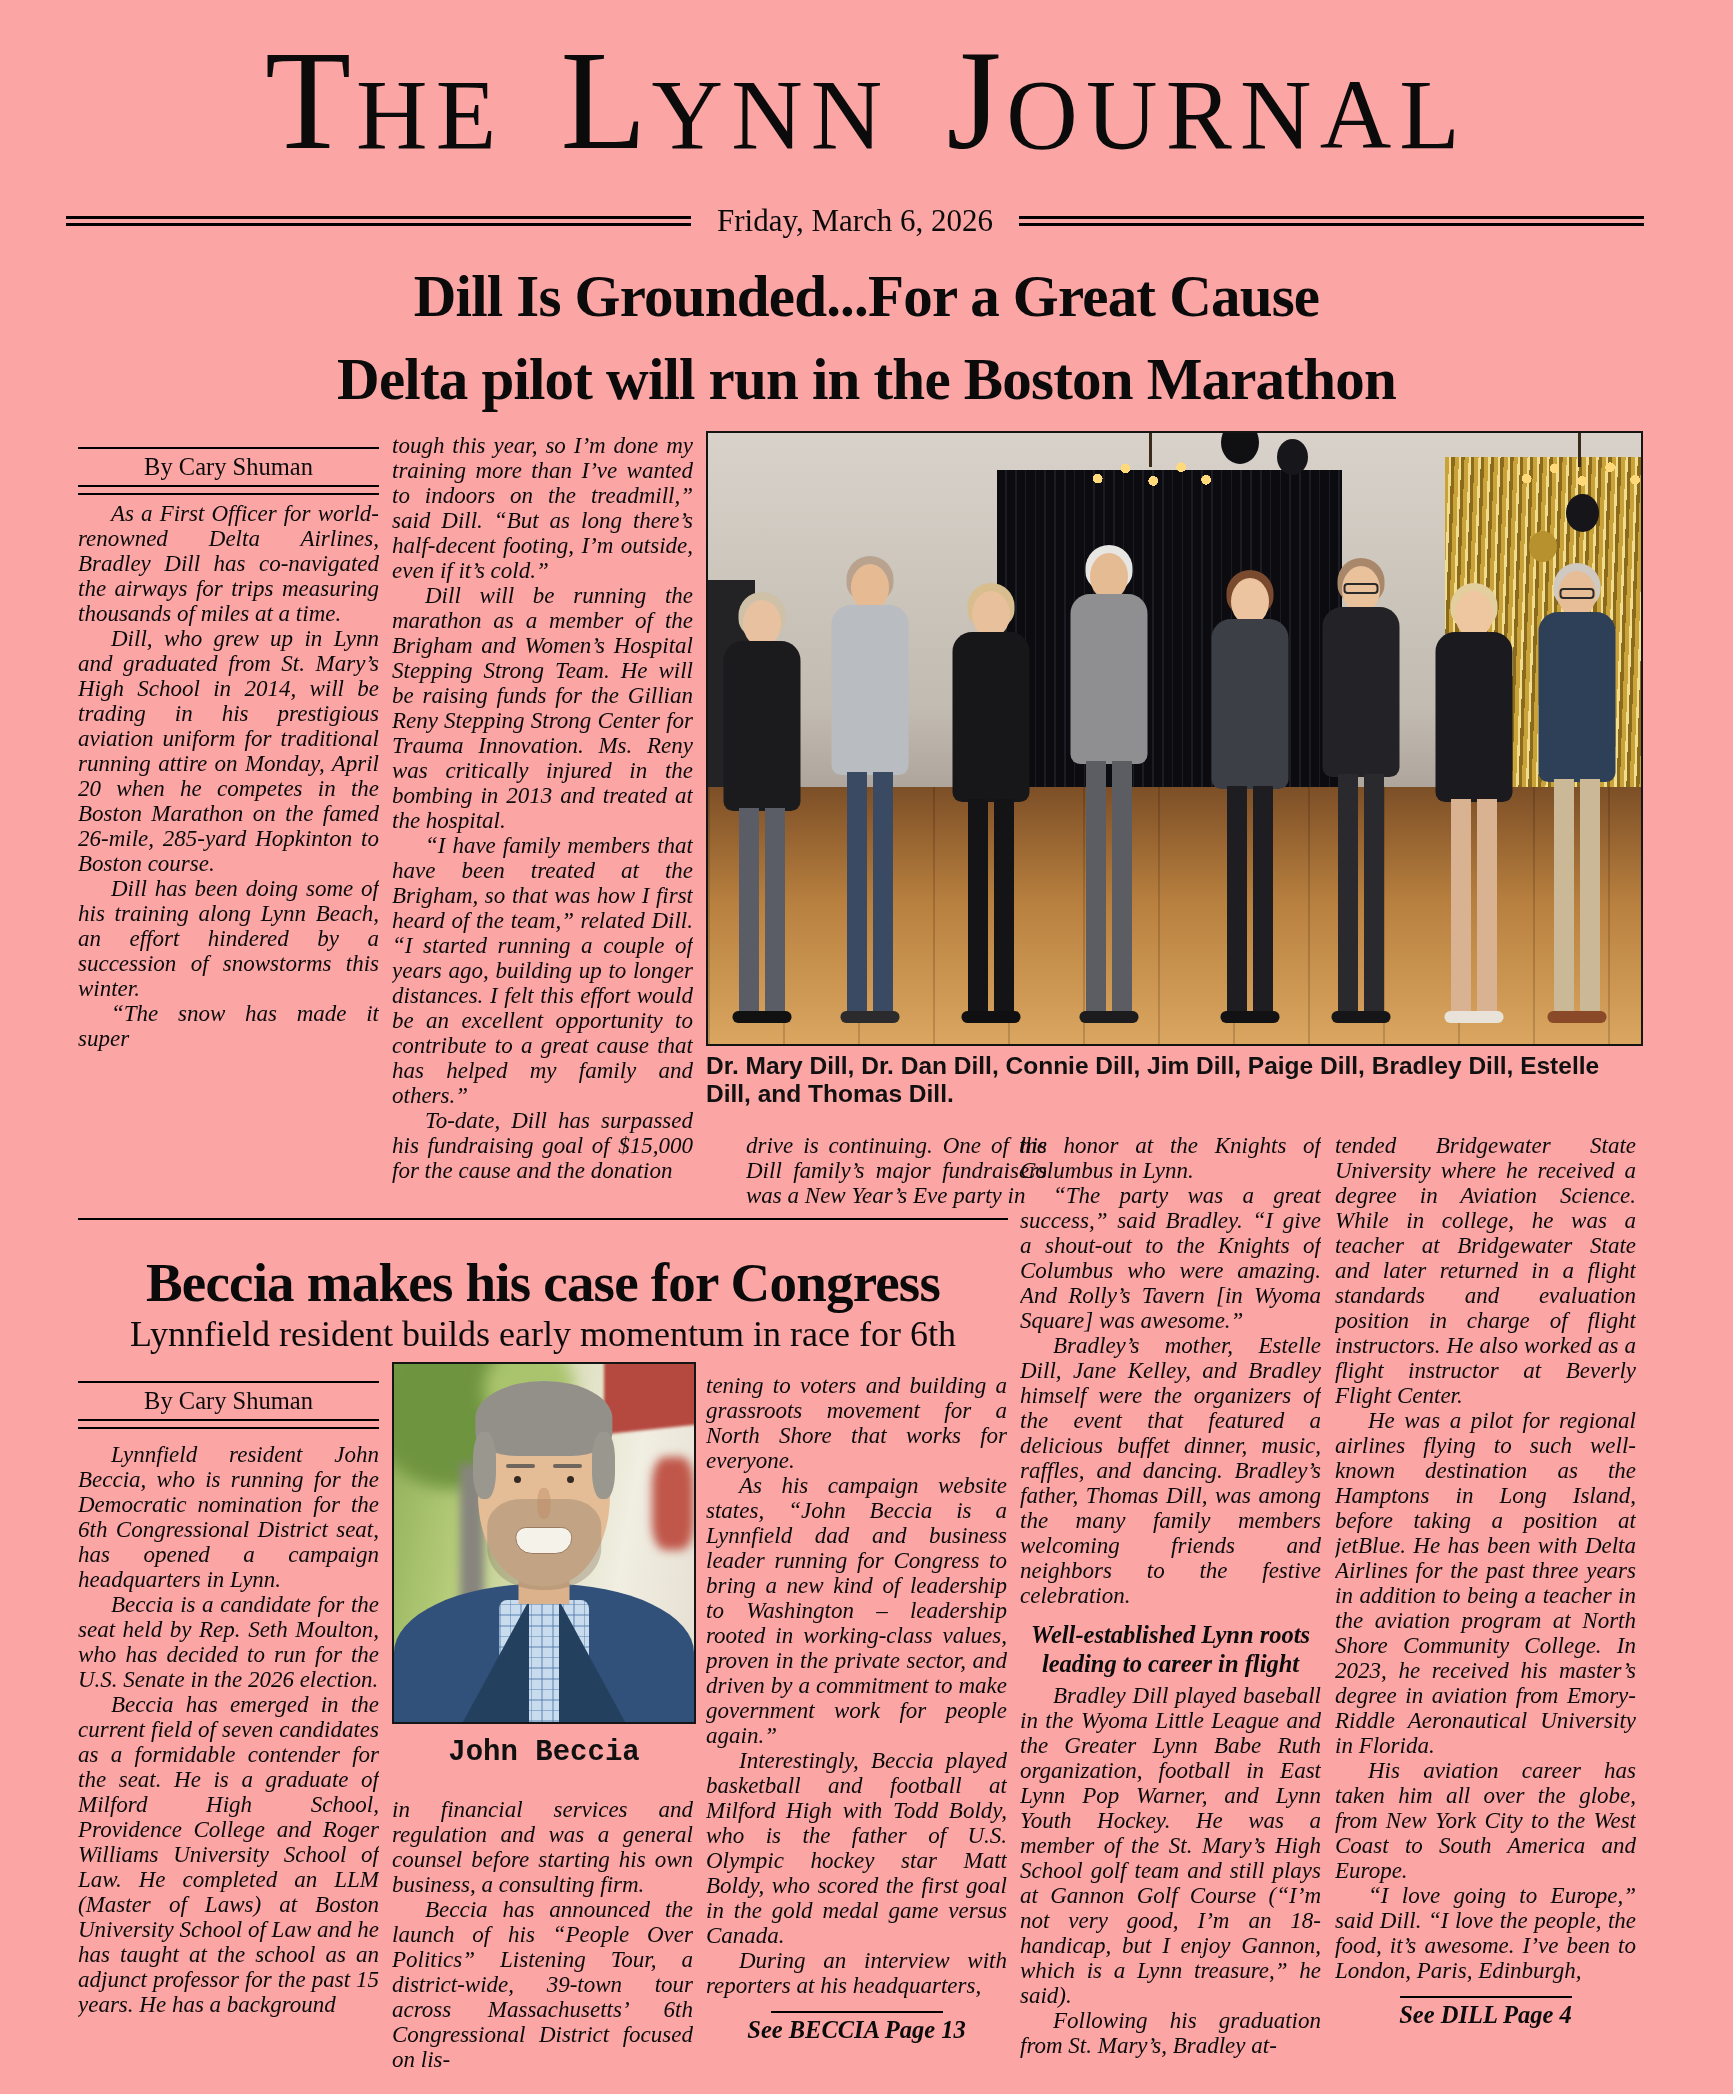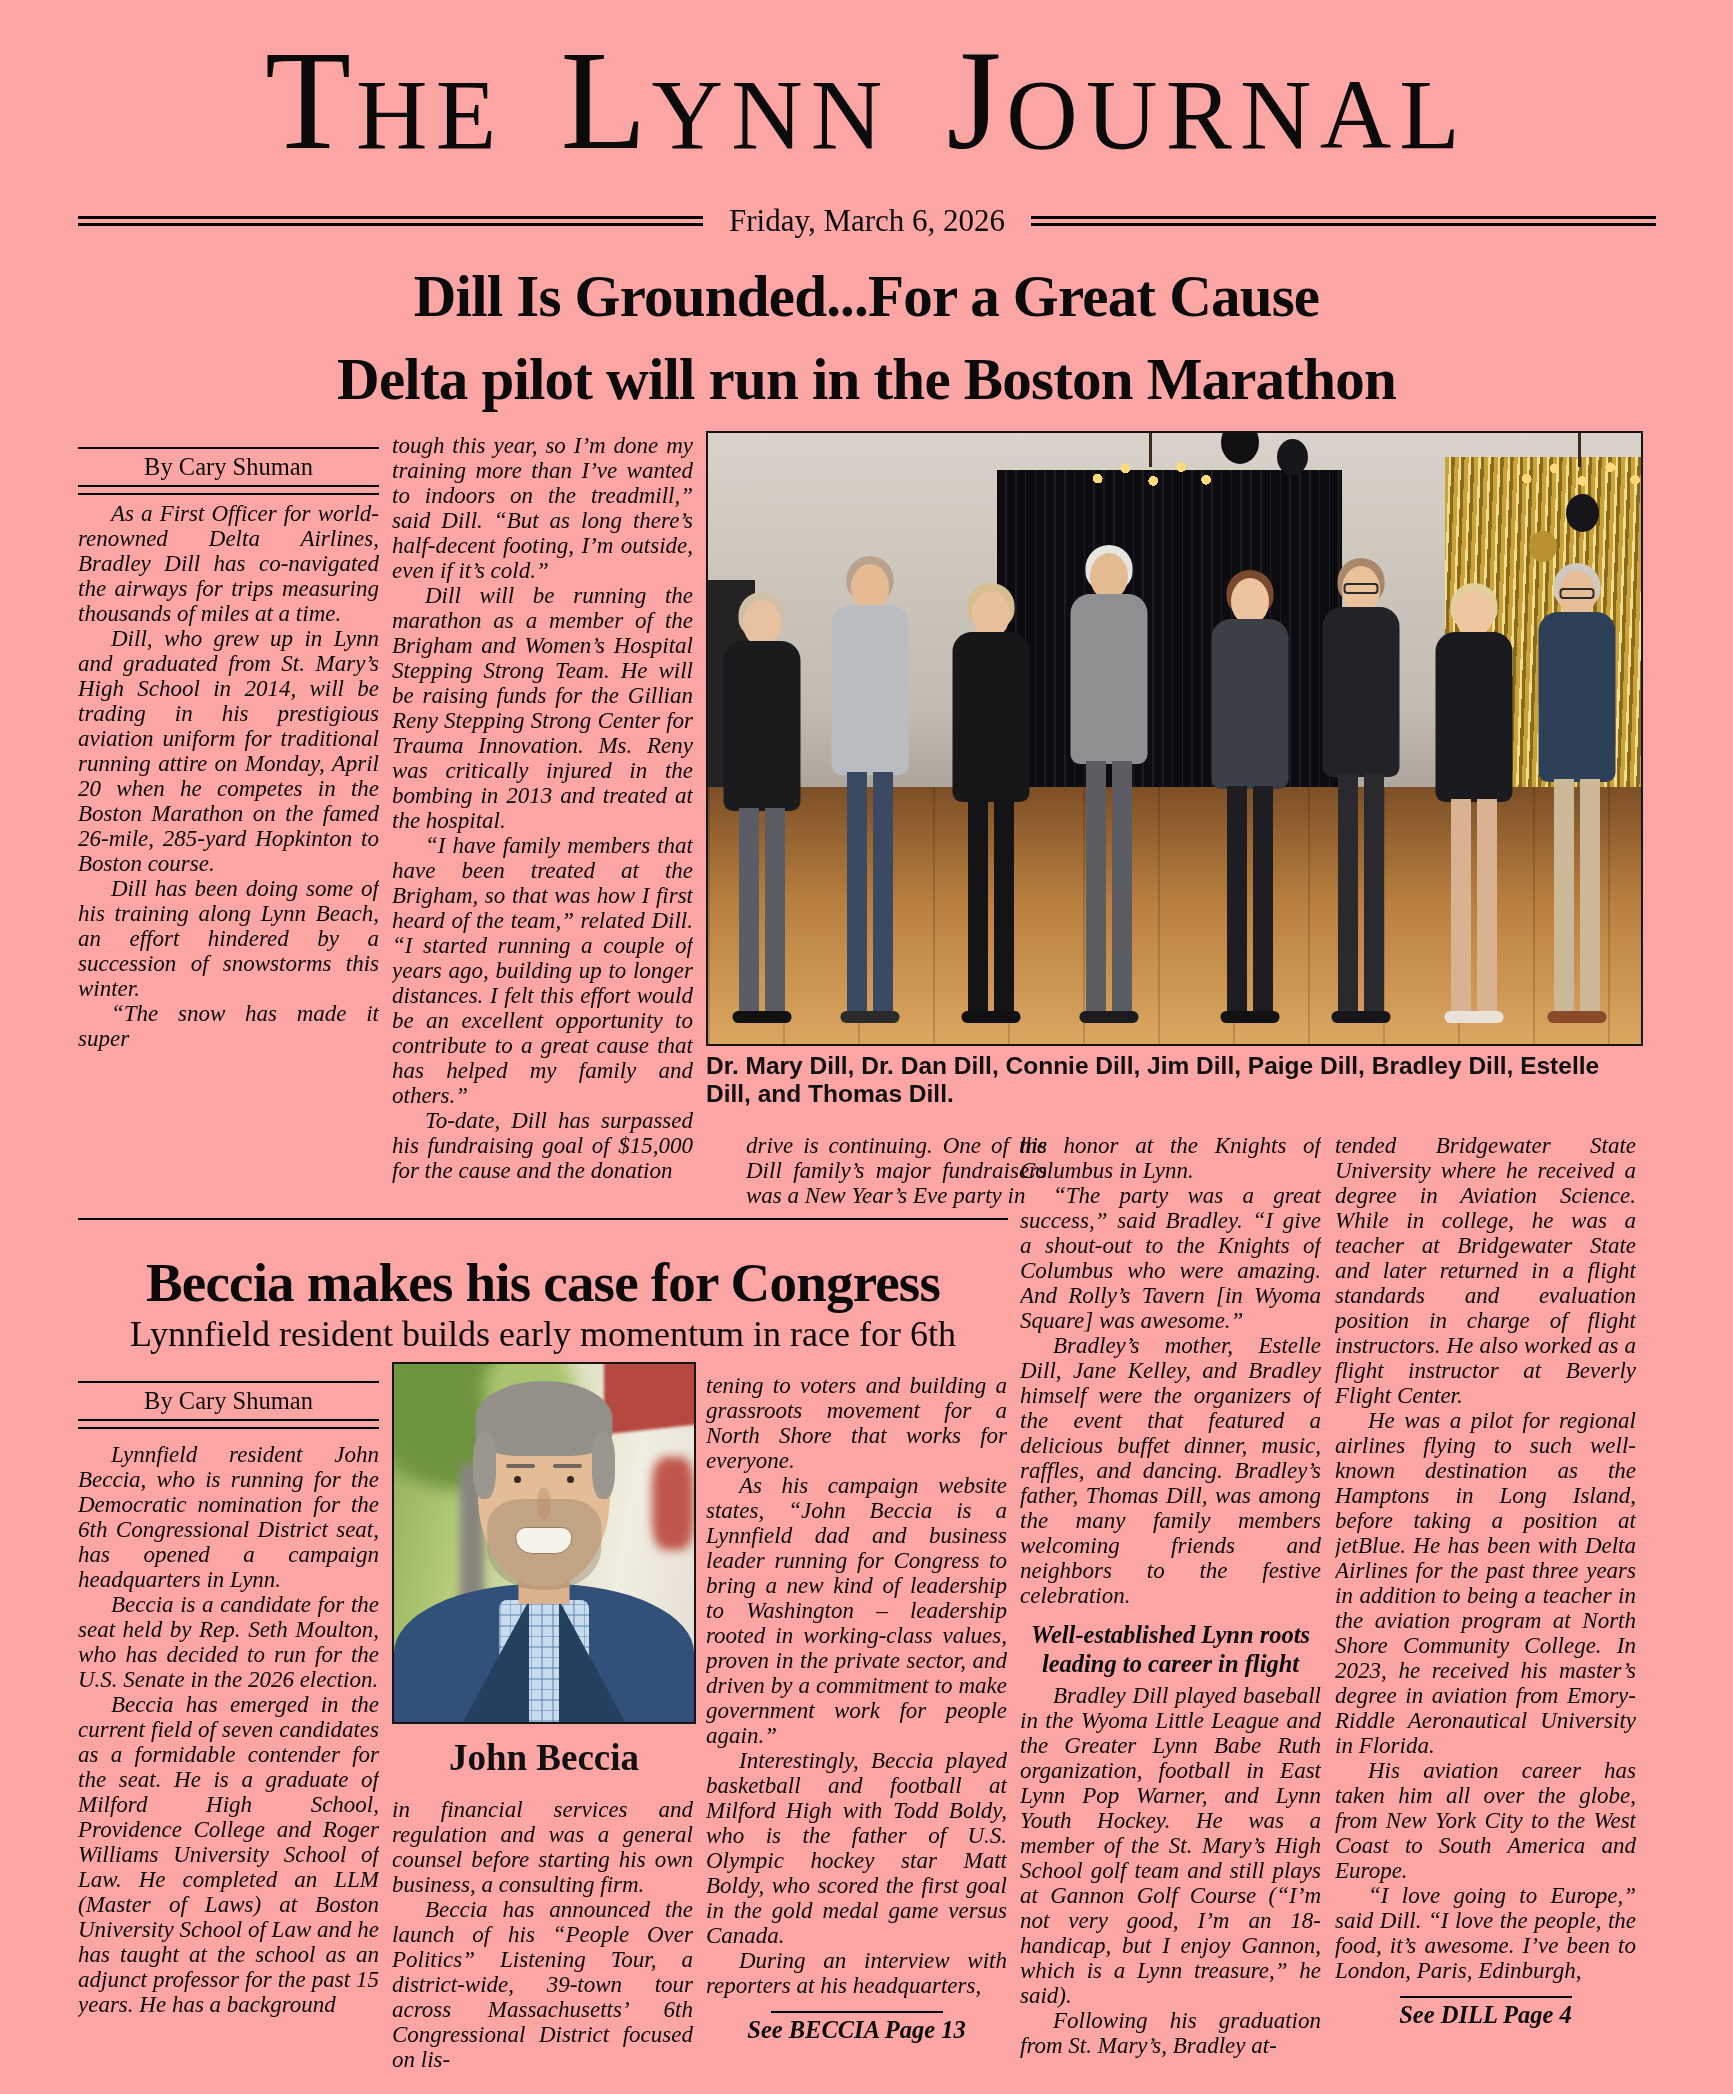--- a/index.html
+++ b/index.html
@@ -4,21 +4,21 @@
 <style>
   html,body{margin:0;padding:0;background:#ffffff;}
   .page{position:relative;width:1733px;height:2095px;background:#fca5a5;overflow:hidden;
         font-family:"Liberation Serif", serif;color:#0b0b0b;}
 
   
   .mast{position:absolute;top:11.5px;left:0;width:100%;text-align:center;line-height:176px;white-space:nowrap;}
   .mast .word{margin:0 28px;}
   .mast .big{font-size:141px;letter-spacing:4.9px;}
   .mast .sm{font-size:99px;letter-spacing:8.2px;}
-  .daterow{position:absolute;top:203px;left:78px;width:1578px;display:flex;align-items:center;gap:21px;}
+  .daterow{position:absolute;top:203px;left:66px;width:1578px;display:flex;align-items:center;gap:21px;}
   .ruledbl{height:4.9px;border-top:3.3px solid #000;border-bottom:3.3px solid #000;flex:1 1 auto;}
   .datetext{font-size:31px;white-space:nowrap;padding:0 4.9px;}
 
   
   .h1wrap{position:absolute;top:255px;left:0;width:100%;text-align:center;font-weight:bold;
           font-size:59px;line-height:83px;letter-spacing:-0.8px;}
   .rule-beccia{position:absolute;top:1218px;left:78px;width:930px;height:1.6px;background:#000;}
   .h2wrap{position:absolute;top:1227px;left:78px;width:930px;text-align:center;font-weight:bold;
           font-size:55px;line-height:64px;letter-spacing:-0.8px;margin-top:24px;}
   .h2sub{position:absolute;top:1313px;left:78px;width:930px;text-align:center;
@@ -89,21 +89,21 @@
           background:linear-gradient(90deg,var(--legs) 0 44%,transparent 44% 56%,var(--legs) 56% 100%);}
   .p-shoes{position:absolute;bottom:0;left:50%;transform:translateX(-50%);width:59px;height:12.3px;
            border-radius:5.7px;background:var(--shoe);}
   .p-glasses{position:absolute;top:19.6px;left:50%;transform:translateX(-50%);width:31px;height:7.4px;
              border:2.5px solid #2a2a2a;border-radius:4.1px;background:transparent;}
 
   
   .cap1{position:absolute;left:706px;top:1052px;width:938px;
         font-family:"Liberation Sans", sans-serif;font-weight:bold;font-size:24.5px;color:#111;}
   .cap2{position:absolute;left:392px;top:1736px;width:304px;text-align:center;
-        font-family:Liberation Serif, serif;font-weight:bold;font-size:37px;color:#111;}
+        font-family:Liberation Mono, monospace;font-weight:bold;font-size:29px;color:#111;}
 
   
   .photo2{position:absolute;left:392px;top:1362px;width:300px;height:358px;border:2.5px solid #151515;
           background:linear-gradient(100deg,#8fae57 0%,#b5cc79 26%,#dfe0c2 52%,#f1eee2 72%,#e4ded0 100%);
           overflow:hidden;}
   .b-blob{position:absolute;border-radius:50%;filter:blur(8.2px);}
   .b-blob1{left:-8%;top:-10%;width:55%;height:45%;background:#6f9440;}
   .b-blob2{left:30%;top:-6%;width:30%;height:26%;background:#a9c46c;}
   .b-awning{position:absolute;right:-4%;top:-2%;width:34%;height:20%;background:#b5493f;
             transform:skewY(-6deg);filter:blur(1.6px);}

